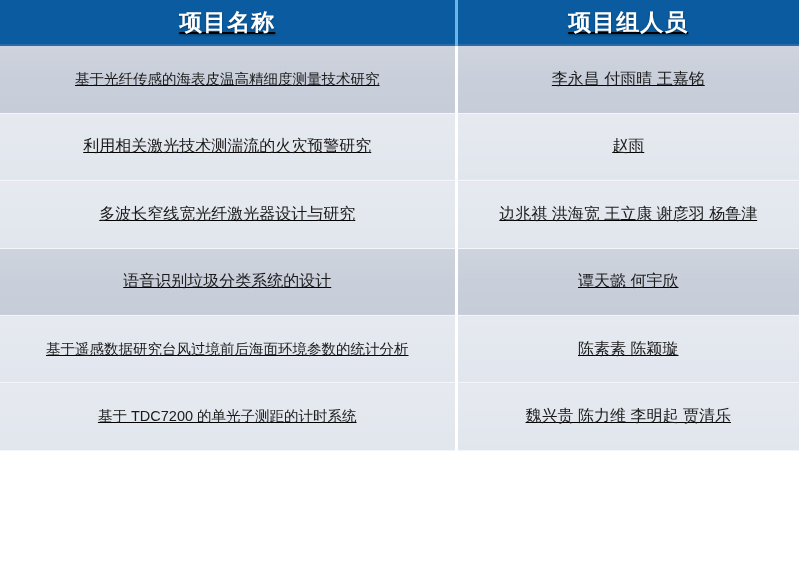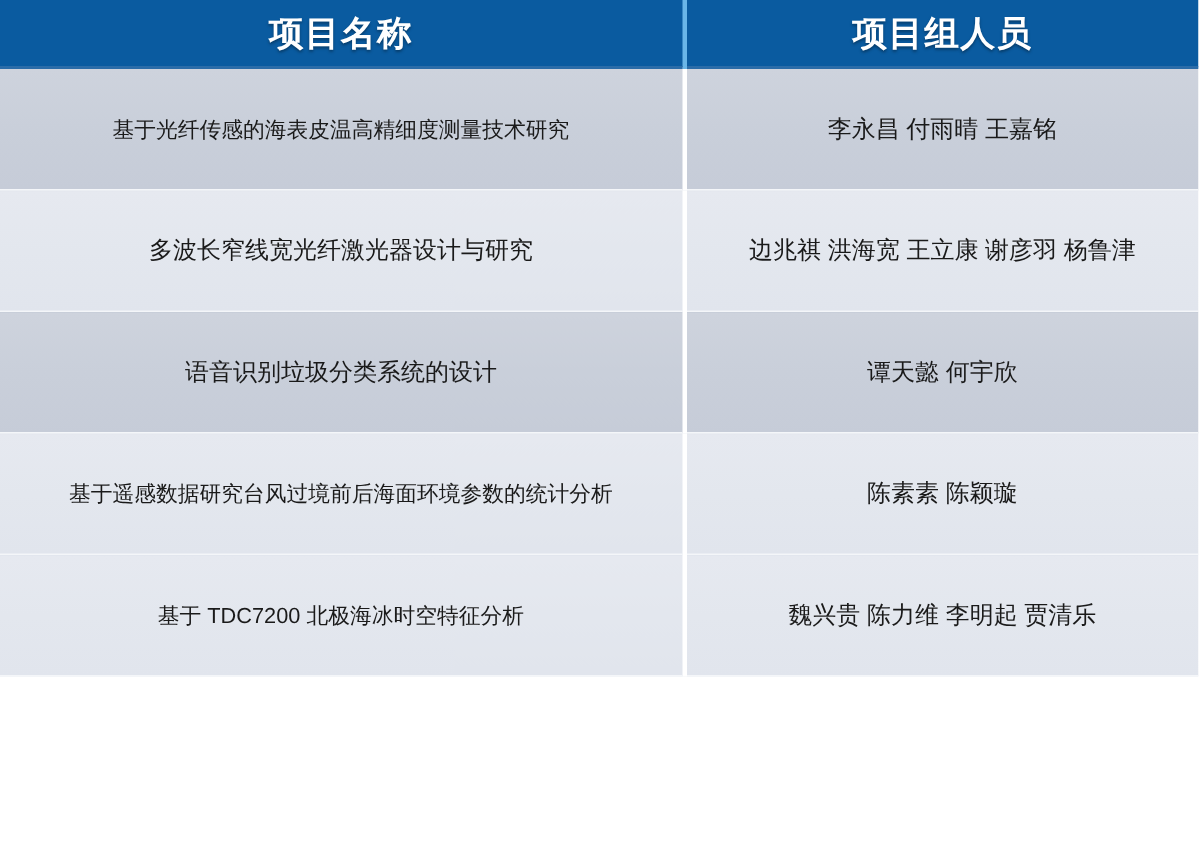--- a/index.html
+++ b/index.html
@@ -12,20 +12,21 @@
     height: 575px;
     overflow: hidden;
     font-family: "Liberation Sans", "DejaVu Sans", sans-serif;
   }
 
   #project-table {
     width: 799px;
     height: 451px;
     border-collapse: collapse;
     table-layout: fixed;
+    text-decoration: underline;
   }
 
   
   .thead-row {
     height: 45px;
   }
   .th-cell {
     background: #0a5ba0;
     color: #ffffff;
     font-size: 23px;
@@ -80,29 +81,33 @@
       <th class="th-cell col-name">项目名称</th>
       <th class="th-cell col-members">项目组人员</th>
     </tr>
   </thead>
   <tbody id="table-body">
       <tr class="data-row shade-dark">
         <td class="td-cell col-name small">基于光纤传感的海表皮温高精细度测量技术研究</td>
         <td class="td-cell col-members">李永昌 付雨晴 王嘉铭</td>
       </tr>
       <tr class="data-row shade-light">
+        <td class="td-cell col-name">利用相关激光技术测湍流的火灾预警研究</td>
+        <td class="td-cell col-members">赵雨</td>
+      </tr>
+      <tr class="data-row shade-light">
         <td class="td-cell col-name">多波长窄线宽光纤激光器设计与研究</td>
         <td class="td-cell col-members">边兆祺 洪海宽 王立康 谢彦羽 杨鲁津</td>
       </tr>
       <tr class="data-row shade-dark">
         <td class="td-cell col-name">语音识别垃圾分类系统的设计</td>
         <td class="td-cell col-members">谭天懿 何宇欣</td>
       </tr>
       <tr class="data-row shade-light">
         <td class="td-cell col-name small">基于遥感数据研究台风过境前后海面环境参数的统计分析</td>
         <td class="td-cell col-members">陈素素 陈颖璇</td>
       </tr>
       <tr class="data-row shade-light">
-        <td class="td-cell col-name small">基于 TDC7200 北极海冰时空特征分析</td>
+        <td class="td-cell col-name small">基于 TDC7200 的单光子测距的计时系统</td>
         <td class="td-cell col-members">魏兴贵 陈力维 李明起 贾清乐</td>
       </tr>
     </tbody>
 </table>
 
 </body></html>

